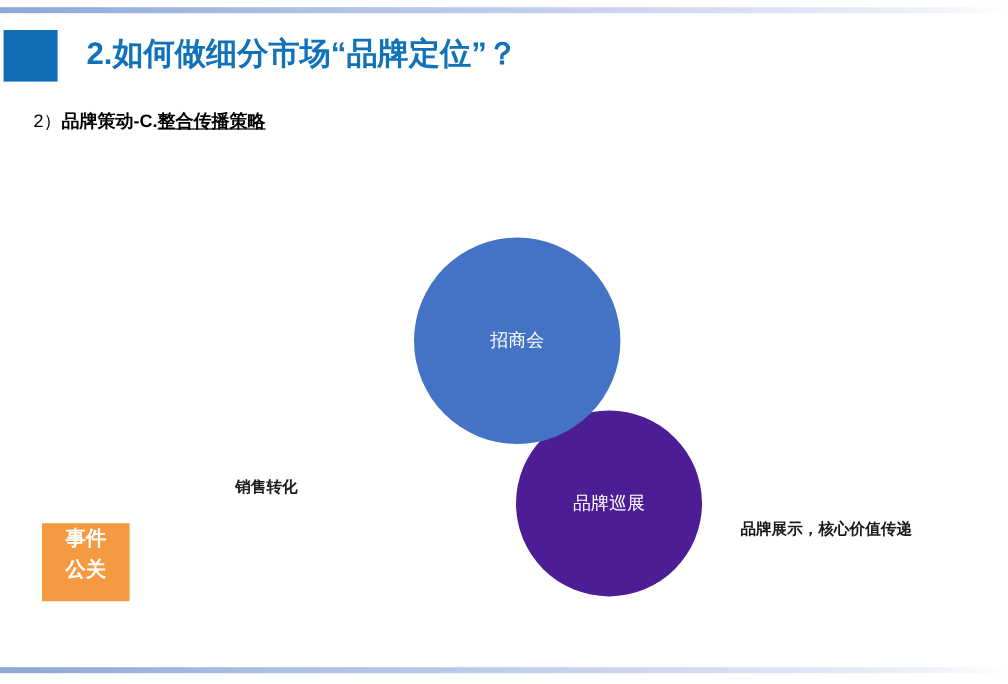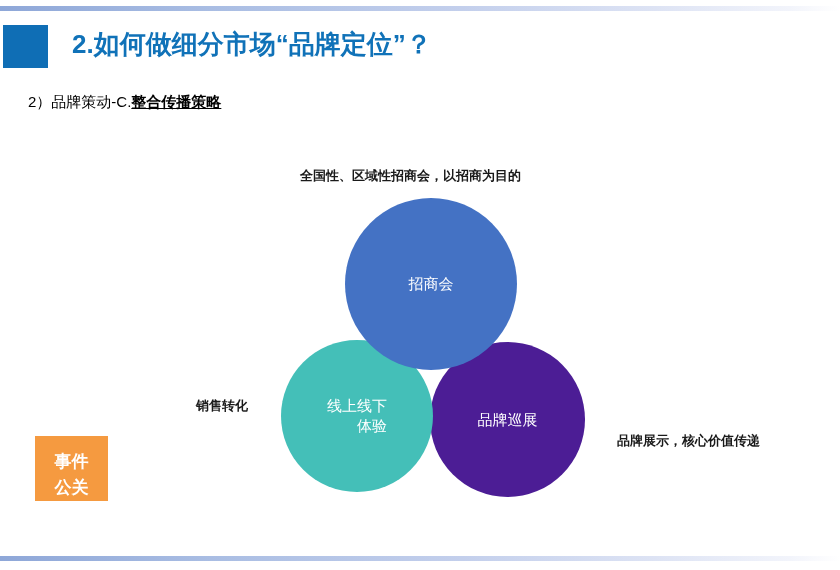--- a/index.html
+++ b/index.html
@@ -61,21 +61,21 @@
   .subtitle {
     position: absolute;
     left: 28px;
     top: 91px;
     font-size: 15px;
     color: #000000;
     white-space: nowrap;
     line-height: 22px;
   }
   .subtitle .num { font-weight: normal; }
-  .subtitle .plain { font-weight: normal; text-align: right; }
+  .subtitle .plain { font-weight: bold; text-align: right; }
   .subtitle .bold { font-weight: bold; text-decoration: underline; }
 
   
   .diagram {
     position: absolute;
     left: 0;
     top: 0;
     width: 840px;
     height: 570px;
   }
@@ -138,21 +138,21 @@
     width: 73px;
     height: 65px;
     background: #F59A40;
     color: #ffffff;
     font-size: 17px;
     font-weight: bold;
     line-height: 26px;
     display: flex;
     flex-direction: column;
     align-items: center;
-    justify-content: flex-end;
+    justify-content: flex-start;
     text-align: center;
   }
 </style>
 </head>
 <body>
 
 <div class="slide">
 
   <div class="rule rule-top"></div>
   <div class="rule rule-bottom"></div>
@@ -161,38 +161,31 @@
     <div class="title-mark"></div>
     <div class="title-text">2.如何做细分市场“品牌定位”？</div>
   </div>
 
   <div class="subtitle">
     <span class="num">2）</span><span class="plain">品牌策动-C.</span><span class="bold">整合传播策略</span>
   </div>
 
   <div class="diagram">
 
-    <div class="callout callout-top">全国性、区域性招商会，以招商为目的</div>
 
     <div class="callout callout-left">销售转化</div>
 
     <div class="callout callout-right">品牌展示，核心价值传递</div>
 
     <div class="circle circle-top">
       <span>
         <span class="circle-label">招商会</span>
       </span>
     </div>
 
-    <div class="circle circle-left">
-      <span>
-        <span class="circle-label">线上线下</span>
-        <span class="circle-label">体验</span>
-      </span>
-    </div>
 
     <div class="circle circle-right">
       <span>
         <span class="circle-label">品牌巡展</span>
       </span>
     </div>
 
   </div>
 
   <div class="orange-tag">

